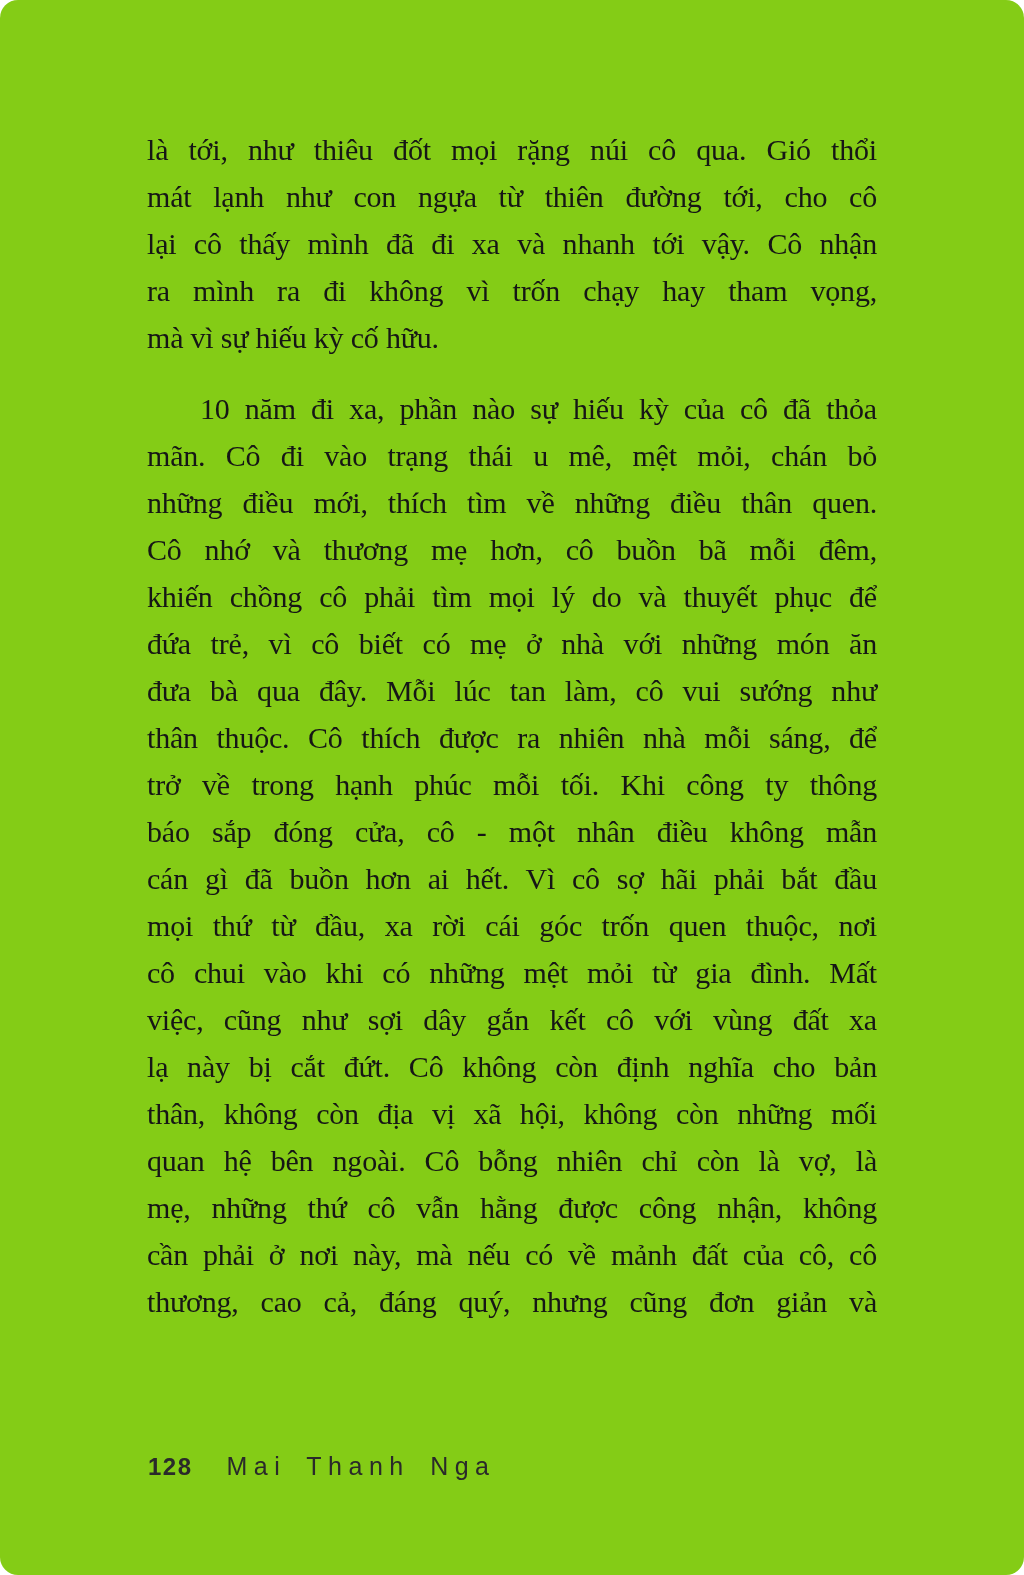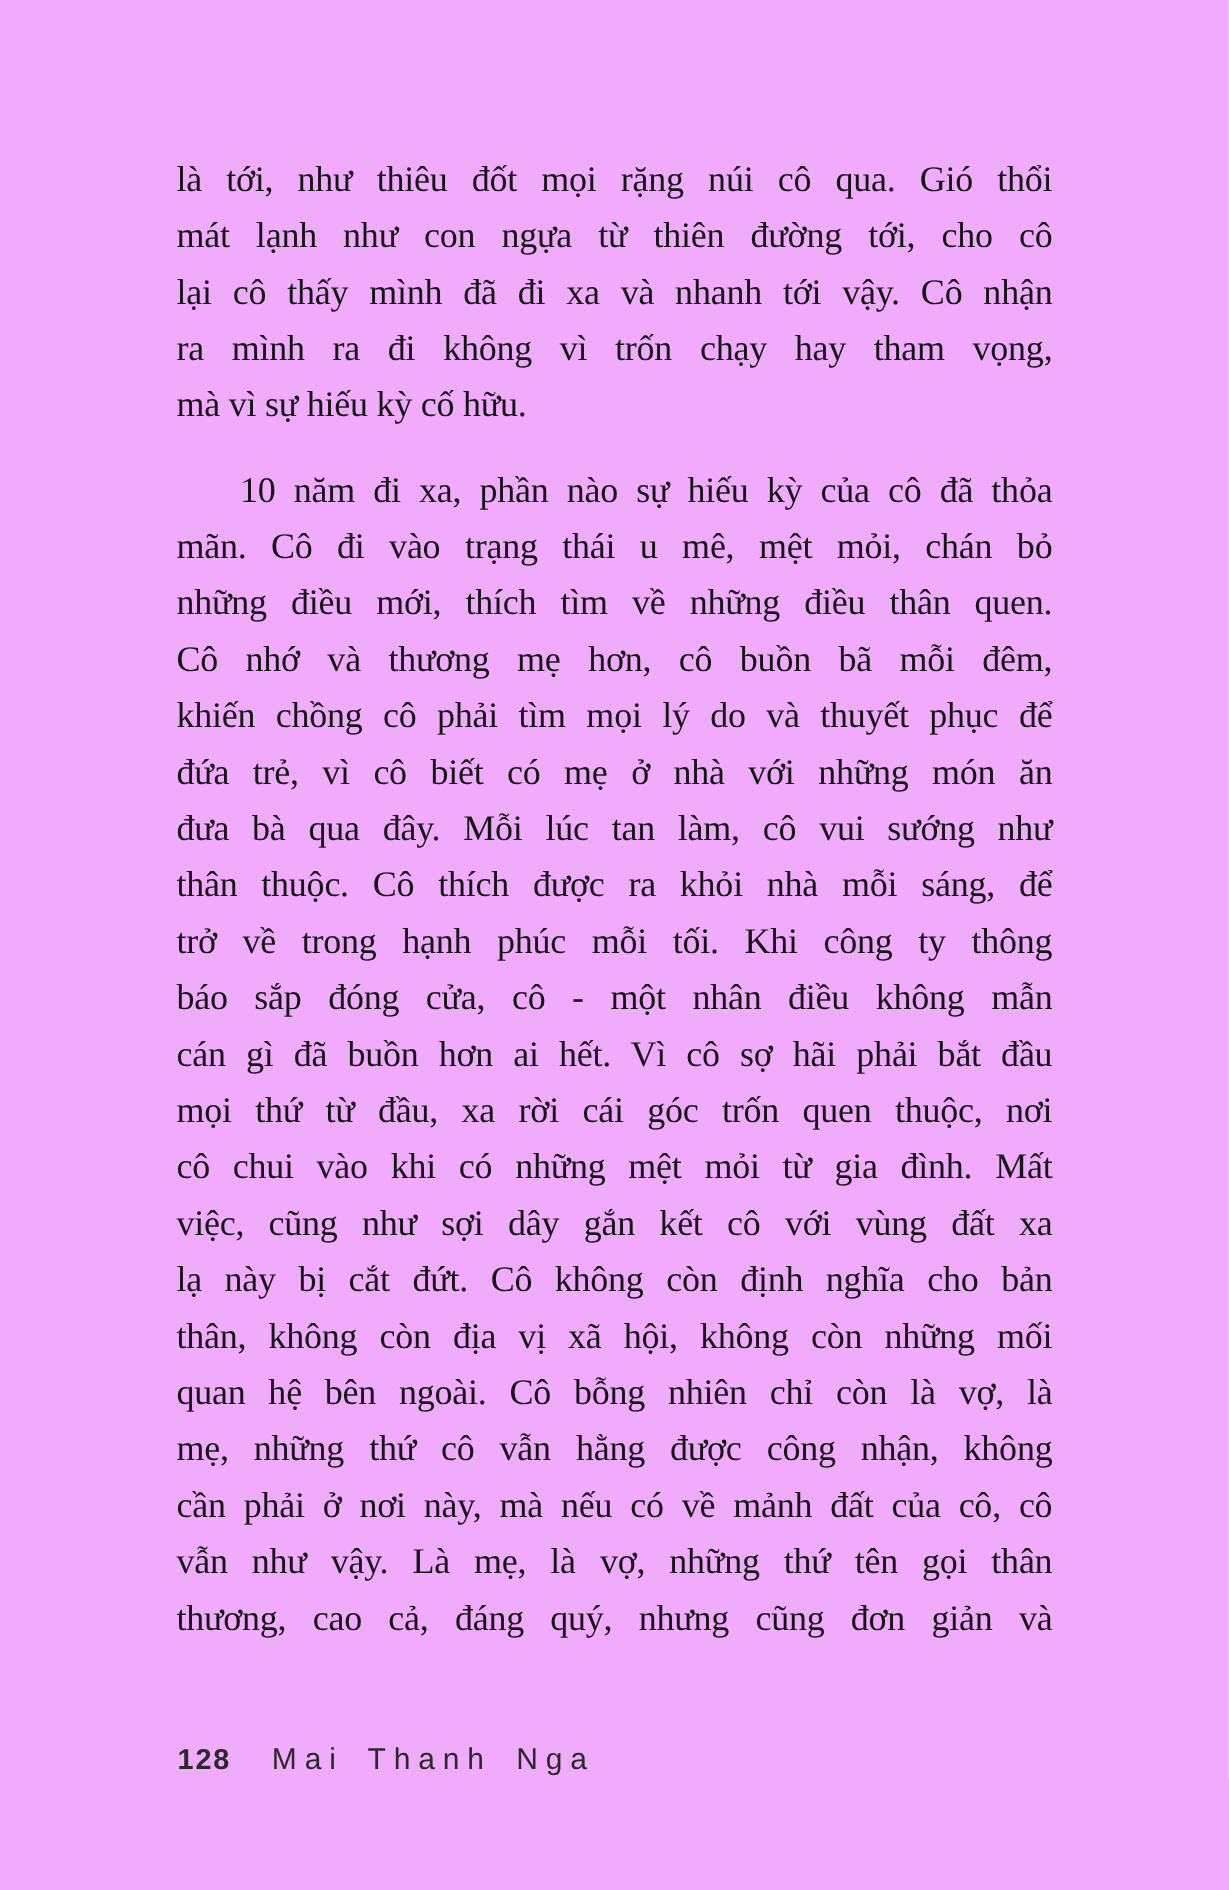--- a/index.html
+++ b/index.html
@@ -8,23 +8,24 @@
     width: 1024px;
     height: 1575px;
     background: #ffffff;
     overflow: hidden;
   }
 
   .book-page {
     position: relative;
     width: 1024px;
     height: 1575px;
-    background: #f0abfc;
+    background: #84cc16;
     font-family: "Liberation Serif", "DejaVu Serif", serif;
     color: #161616;
+    border-radius: 18px;
   }
 
   .text-block {
     position: absolute;
     left: 147px;
     top: 126px;
     width: 730px;
     font-size: 30px;
     line-height: 47px;
     font-weight: 400;
@@ -88,33 +89,32 @@
         <div class="line no-justify-last">mà vì sự hiếu kỳ cố hữu.</div>
       </div>
       <div class="paragraph">
         <div class="line first-indent">10 năm đi xa, phần nào sự hiếu kỳ của cô đã thỏa</div>
         <div class="line">mãn. Cô đi vào trạng thái u mê, mệt mỏi, chán bỏ</div>
         <div class="line">những điều mới, thích tìm về những điều thân quen.</div>
         <div class="line">Cô nhớ và thương mẹ hơn, cô buồn bã mỗi đêm,</div>
         <div class="line">khiến chồng cô phải tìm mọi lý do và thuyết phục để</div>
         <div class="line">đứa trẻ, vì cô biết có mẹ ở nhà với những món ăn</div>
         <div class="line">đưa bà qua đây. Mỗi lúc tan làm, cô vui sướng như</div>
-        <div class="line">thân thuộc. Cô thích được ra khỏi nhà mỗi sáng, để</div>
+        <div class="line">thân thuộc. Cô thích được ra nhiên nhà mỗi sáng, để</div>
         <div class="line">trở về trong hạnh phúc mỗi tối. Khi công ty thông</div>
         <div class="line">báo sắp đóng cửa, cô - một nhân điều không mẫn</div>
         <div class="line">cán gì đã buồn hơn ai hết. Vì cô sợ hãi phải bắt đầu</div>
         <div class="line">mọi thứ từ đầu, xa rời cái góc trốn quen thuộc, nơi</div>
         <div class="line">cô chui vào khi có những mệt mỏi từ gia đình. Mất</div>
         <div class="line">việc, cũng như sợi dây gắn kết cô với vùng đất xa</div>
         <div class="line">lạ này bị cắt đứt. Cô không còn định nghĩa cho bản</div>
         <div class="line">thân, không còn địa vị xã hội, không còn những mối</div>
         <div class="line">quan hệ bên ngoài. Cô bỗng nhiên chỉ còn là vợ, là</div>
         <div class="line">mẹ, những thứ cô vẫn hằng được công nhận, không</div>
         <div class="line">cần phải ở nơi này, mà nếu có về mảnh đất của cô, cô</div>
-        <div class="line">vẫn như vậy. Là mẹ, là vợ, những thứ tên gọi thân</div>
         <div class="line">thương, cao cả, đáng quý, nhưng cũng đơn giản và</div>
       </div>
     </div>
 
   <div class="page-footer">
     <span class="page-number">128</span>
     <span class="author-name">Mai Thanh Nga</span>
   </div>
 
 </div>

